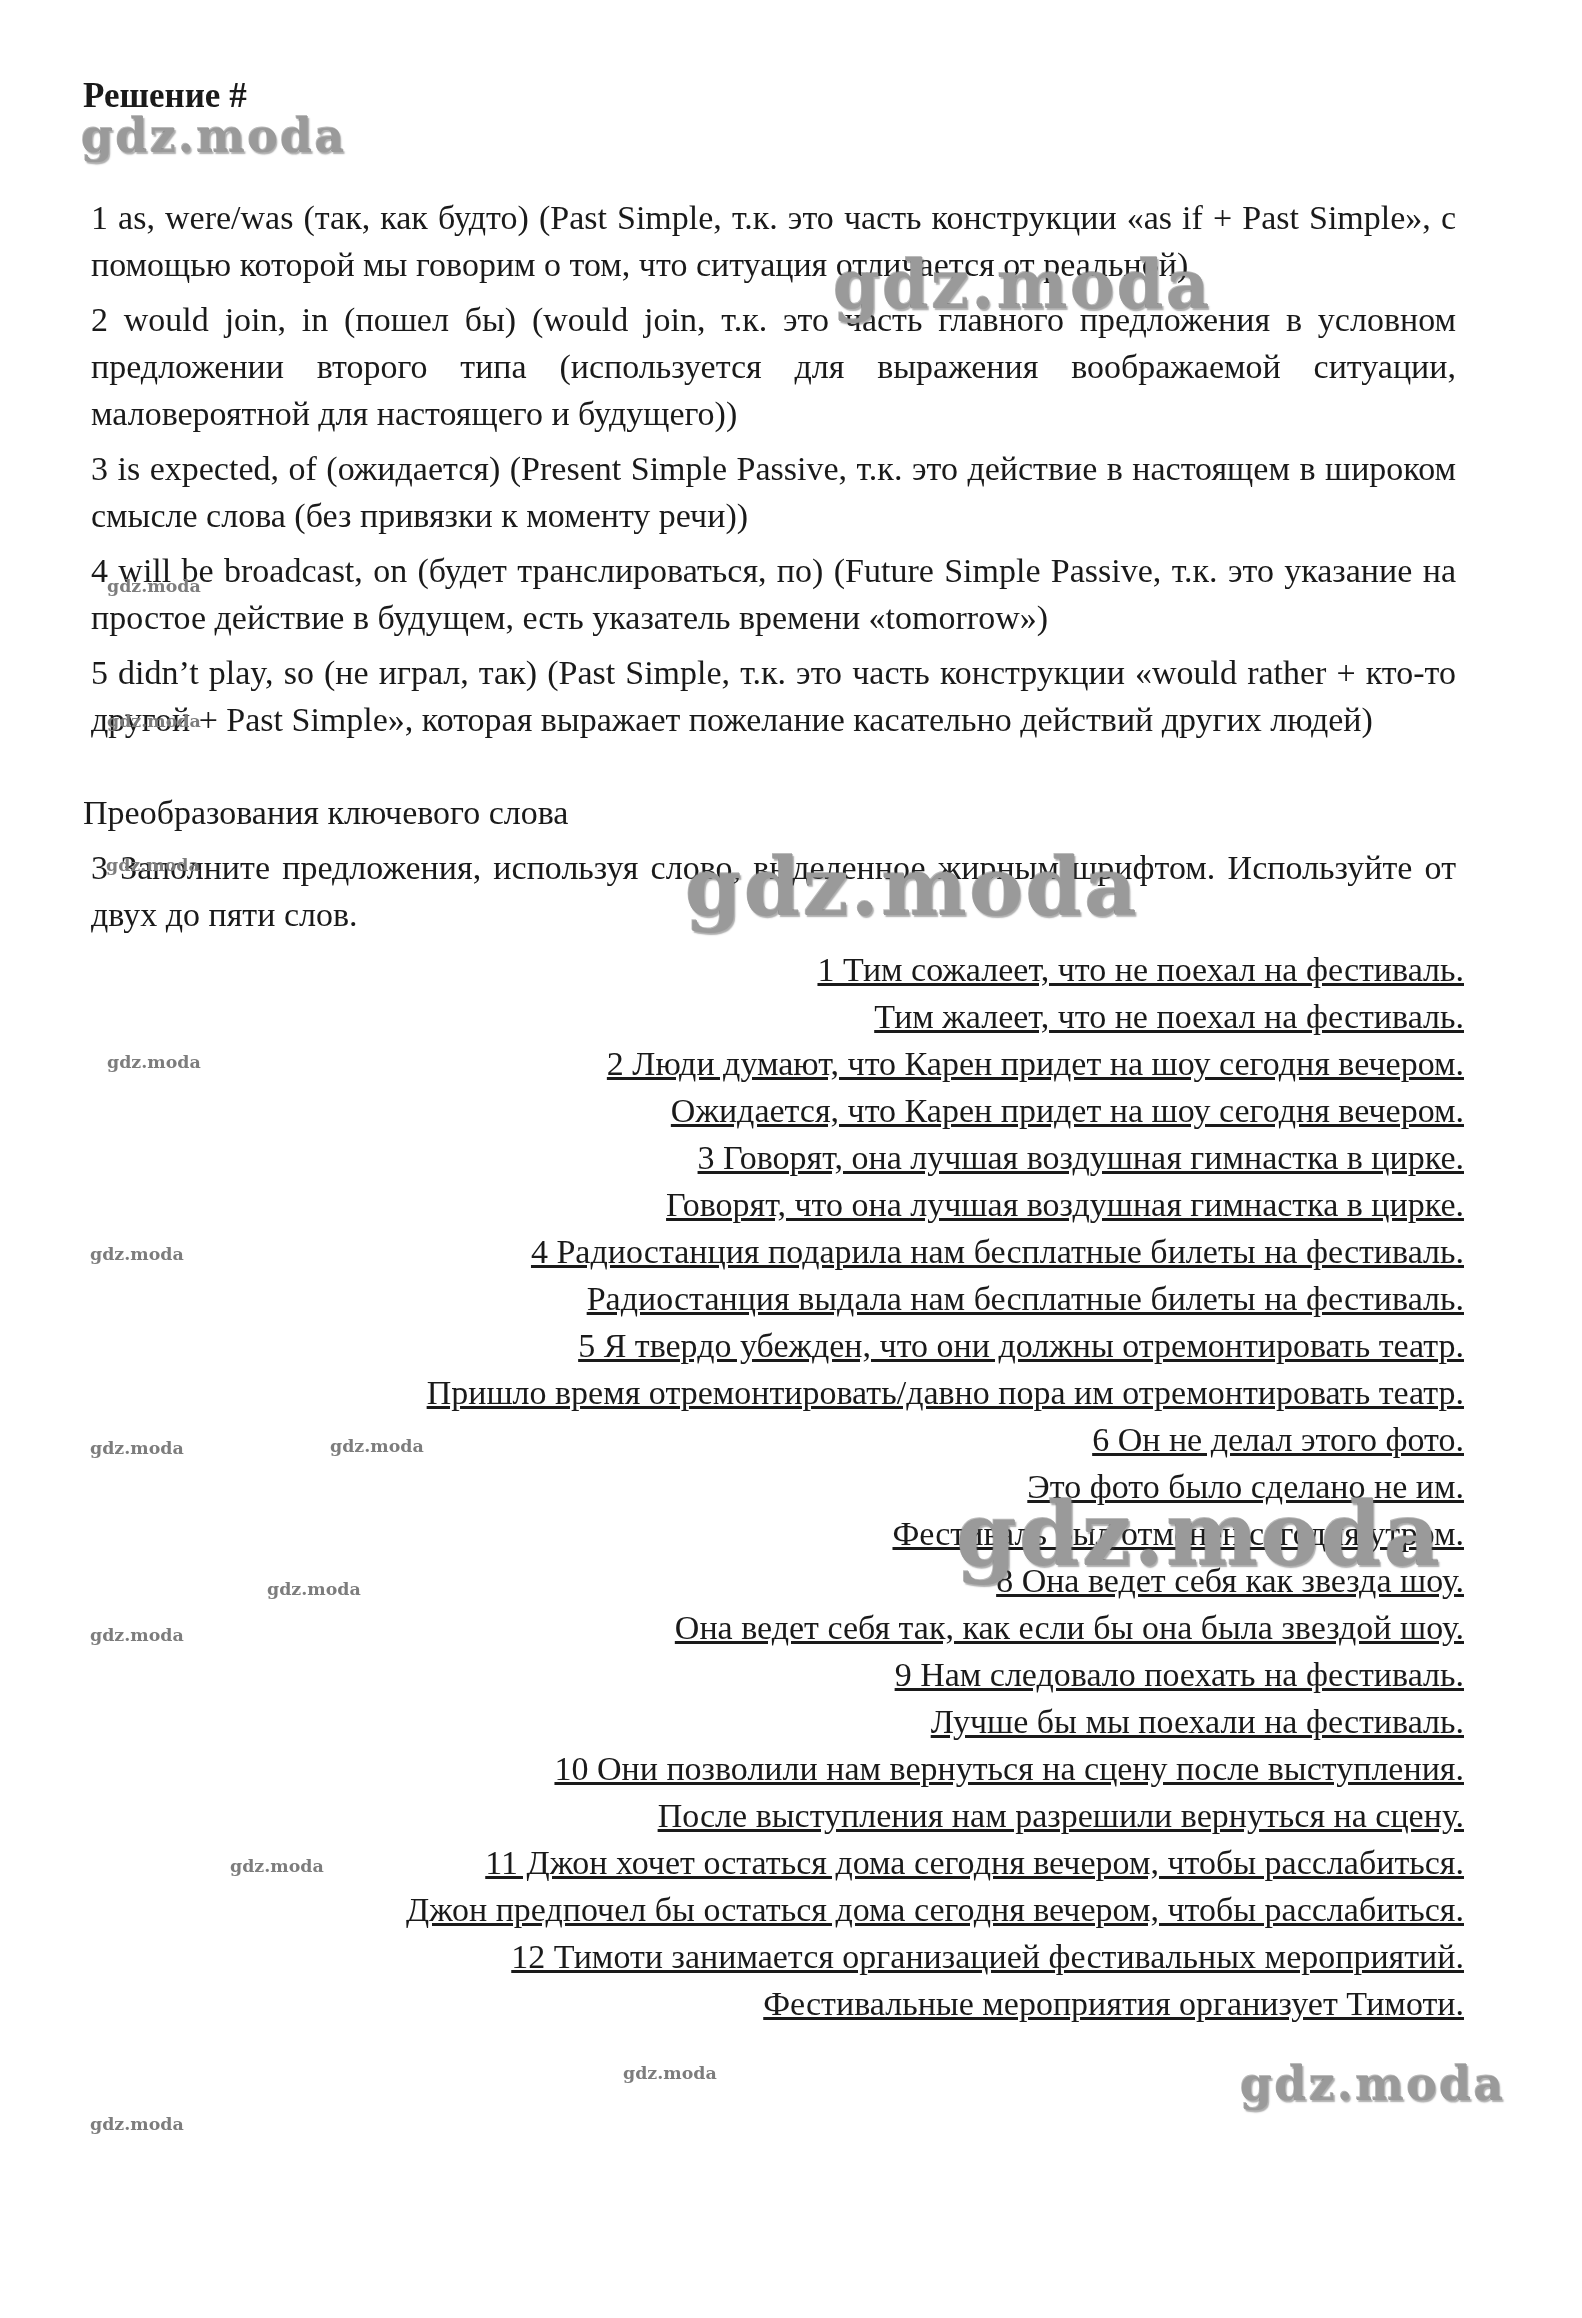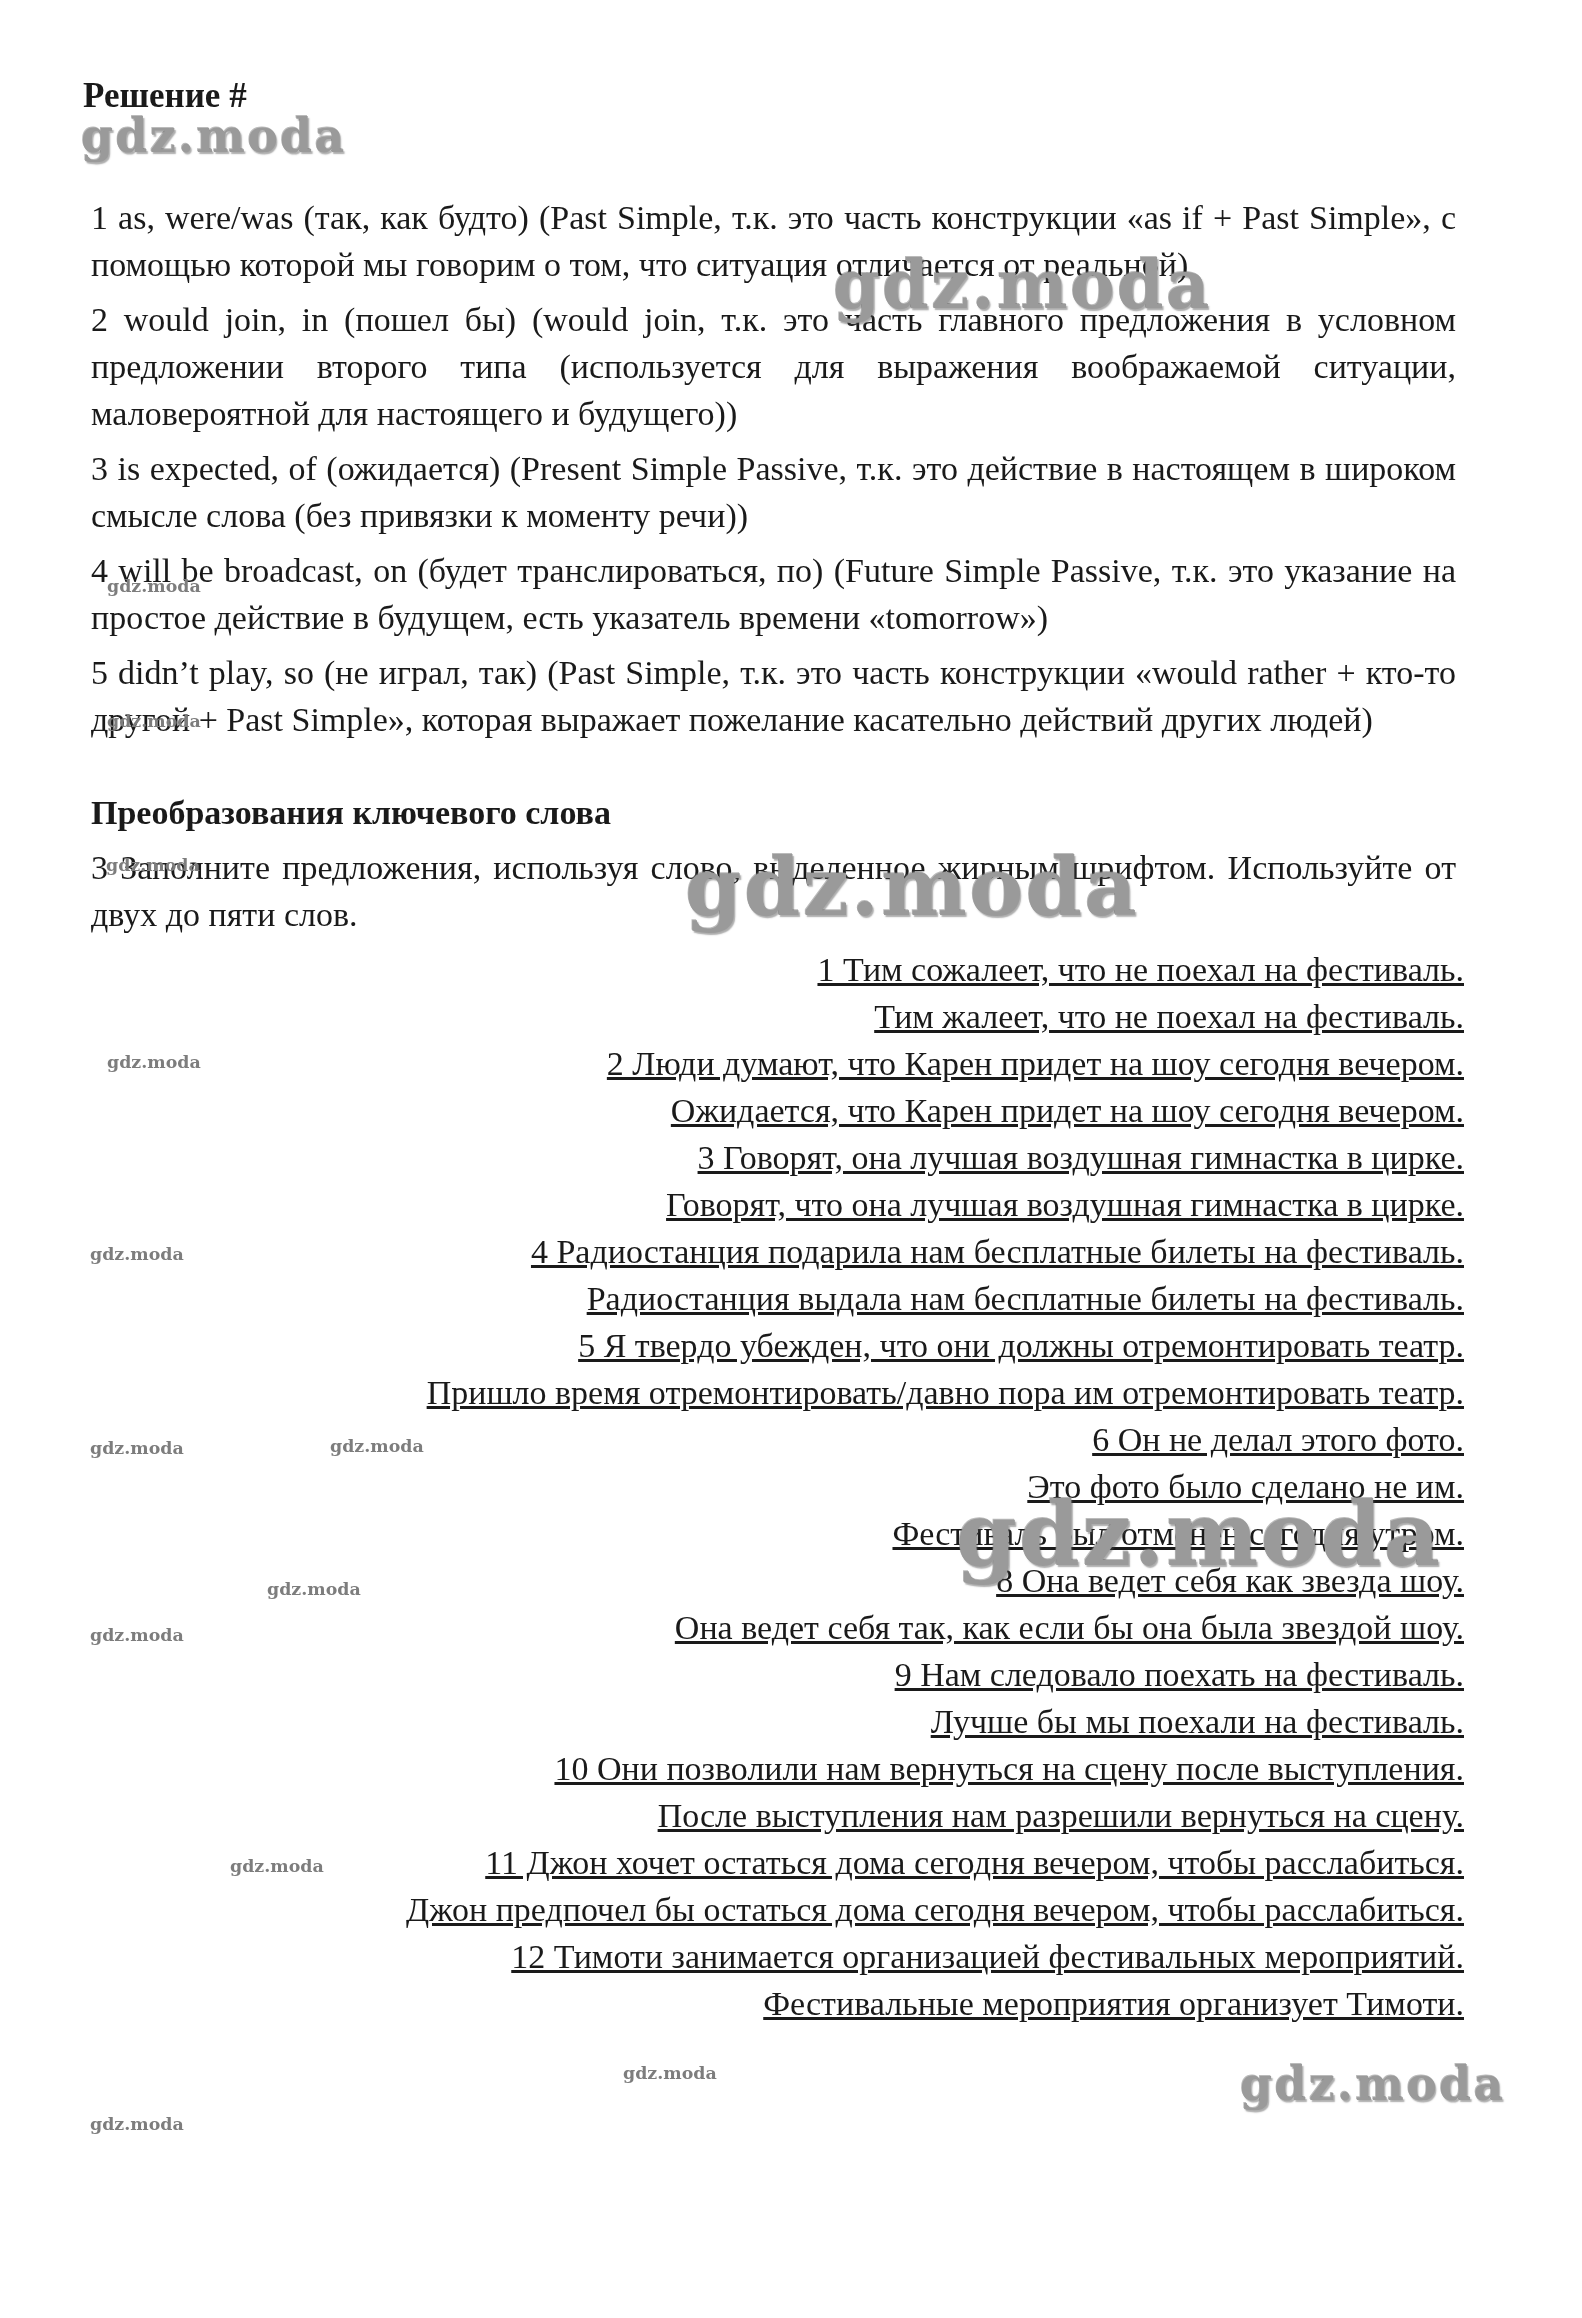--- a/index.html
+++ b/index.html
@@ -41,23 +41,22 @@
   .line {
     font-size: 34px;
     line-height: 47px;
     margin: 0;
     text-align: right;
     text-decoration: underline;
   }
   .heading2 {
     font-size: 34px;
     line-height: 47px;
-    margin: 46px 0 0 8px;
+    margin: 46px 0 0 0;
     text-align: left;
-    font-weight: bold;
   }
   .wm {
     position: absolute;
     font-family: "DejaVu Serif", serif;
     font-weight: bold;
     white-space: nowrap;
     color: #8f8f8f;
     letter-spacing: 0.7px;
     z-index: 3;
     pointer-events: none;

